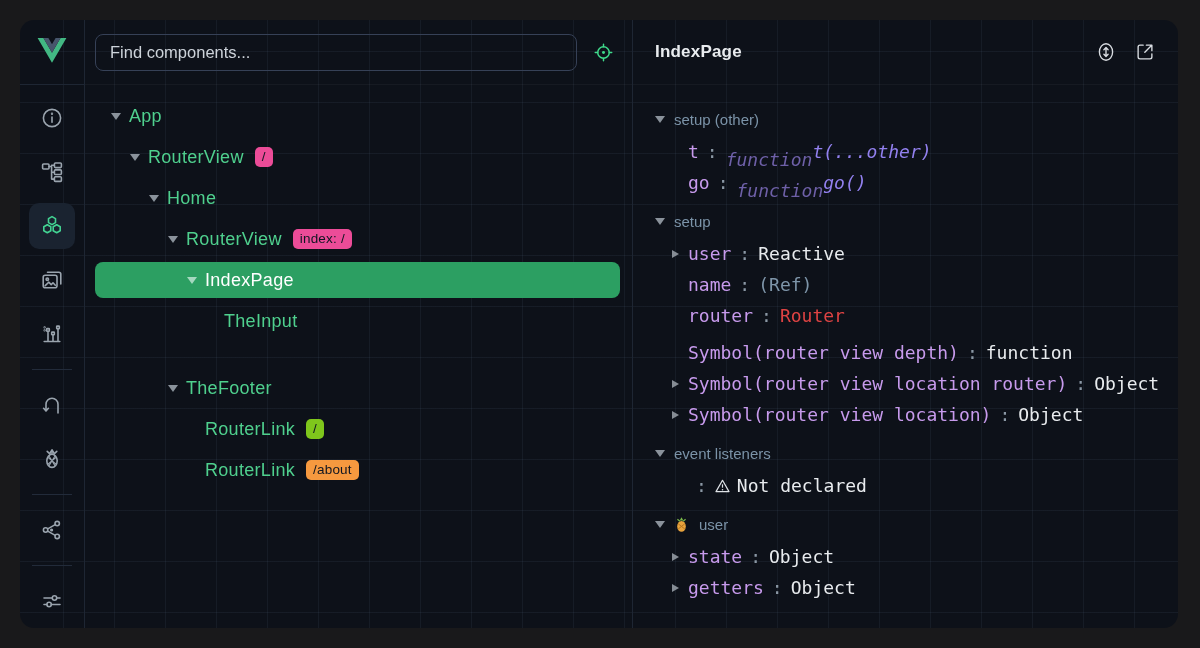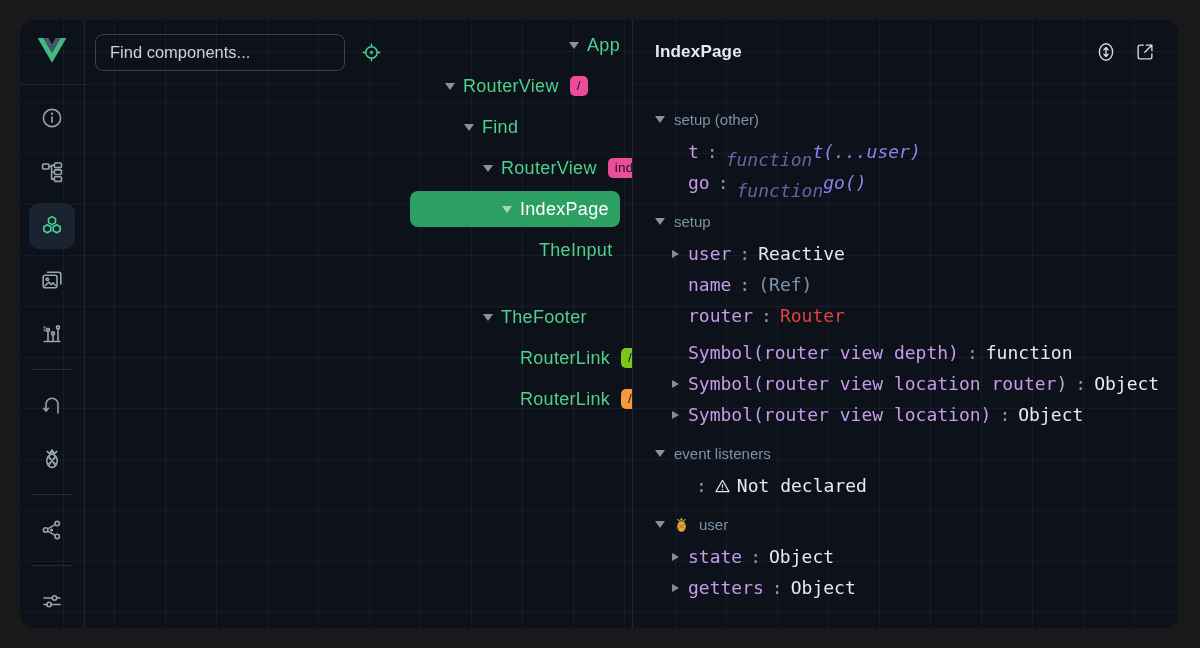--- a/index.html
+++ b/index.html
@@ -21,21 +21,21 @@
   .logo-cell { height:65px; border-bottom:1px solid #1e2633; display:flex; align-items:center; justify-content:center; }
   .nav { padding-top:6px; display:flex; flex-direction:column; align-items:center; }
   .nav-item { width:46px; height:46px; margin:4px 0; border-radius:10px;
               display:flex; align-items:center; justify-content:center; cursor:pointer; }
   .nav-item.active { background:#1a2330; }
   .nav-item svg { stroke:#9aa4ae; fill:none; stroke-width:1.6; stroke-linecap:round; stroke-linejoin:round; }
   .nav-item.active svg { stroke:#42d392; }
   .nav-divider { width:40px; height:1px; background:#222b3a; margin:8px 0; }
 
   
-  .left-panel { width:547px; flex:0 0 547px; display:flex; flex-direction:row; }
+  .left-panel { width:547px; flex:0 0 547px; display:flex; flex-direction:column;gap:6px; }
   .panel-divider { width:1px; background:#1e2633; }
   .right-panel { flex:1; display:flex; flex-direction:column; overflow:hidden; }
   .panel-header { height:65px; flex:0 0 65px; display:flex; align-items:center;
                   border-bottom:1px solid rgba(255,255,255,0.04); }
 
   
   .left-panel .panel-header { padding:0 18px 0 10px; }
   .search-box { flex:1; height:37px; border:1px solid #364157; border-radius:8px;
                 background:transparent; color:#dfe3e8; font-size:16.5px; padding:0 14px;
                 font-family:"Liberation Sans", sans-serif; outline:none; }
@@ -204,38 +204,38 @@
         <span style="display:flex">
           <svg width="21" height="21" viewBox="0 0 24 24" fill="none" stroke="#3fda8b" stroke-width="1.7" stroke-linecap="round">
             <circle cx="12" cy="12" r="6.6"></circle>
             <circle cx="12" cy="12" r="1.7" fill="#3fda8b" stroke="none"></circle>
             <path d="M12 2.6 V5.4 M12 18.6 V21.4 M2.6 12 H5.4 M18.6 12 H21.4"></path>
           </svg>
         </span>
       </div>
     </div>
     <div class="tree" id="tree">
-        <div class="tree-row" style="padding-left: 15px; justify-content: flex-end;">
+        <div class="tree-row" style="padding-left: 15px;">
           <span class="expander">
             <span class="tri-down"></span>
           </span>
           <span class="tree-label">App</span>
         </div>
         <div class="tree-row" style="padding-left: 34px;">
           <span class="expander">
             <span class="tri-down"></span>
           </span>
           <span class="tree-label">RouterView</span>
           <span class="badge badge-pink">/</span>
         </div>
         <div class="tree-row" style="padding-left: 53px;">
           <span class="expander">
             <span class="tri-down"></span>
           </span>
-          <span class="tree-label">Find</span>
+          <span class="tree-label">Home</span>
         </div>
         <div class="tree-row" style="padding-left: 72px;">
           <span class="expander">
             <span class="tri-down"></span>
           </span>
           <span class="tree-label">RouterView</span>
           <span class="badge badge-pink">index: /</span>
         </div>
         <div class="tree-row selected" style="padding-left: 91px;">
           <span class="expander">
@@ -294,21 +294,21 @@
         <div class="section">
           <div class="section-head">
             <span class="tri-down"></span>
             <span class="section-label">setup (other)</span>
           </div>
           <div class="kv-row">
             <span class="kv-expander"></span>
             <span class="kv-key">t</span>
             <span class="kv-colon">:</span>
             <span class="v-fnkw">function </span>
-            <span class="v-fnsig">t(...user)</span>
+            <span class="v-fnsig">t(...other)</span>
           </div>
           <div class="kv-row">
             <span class="kv-expander"></span>
             <span class="kv-key">go</span>
             <span class="kv-colon">:</span>
             <span class="v-fnkw">function </span>
             <span class="v-fnsig">go()</span>
           </div>
         </div>
         <div class="section">

